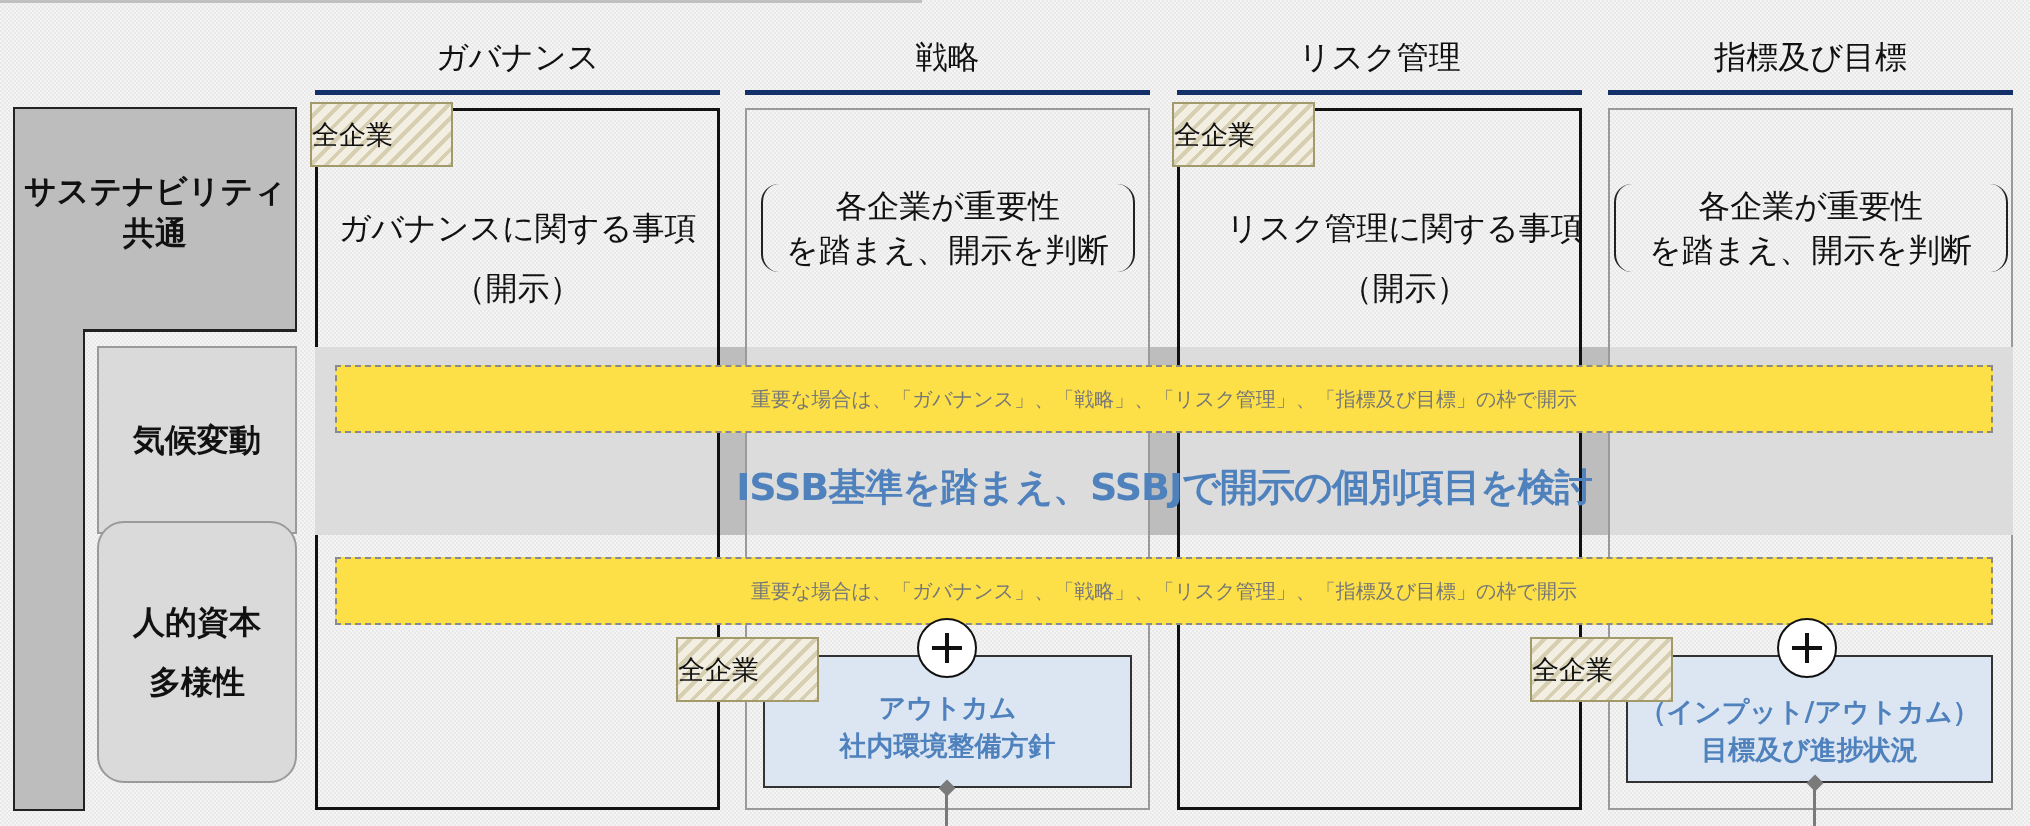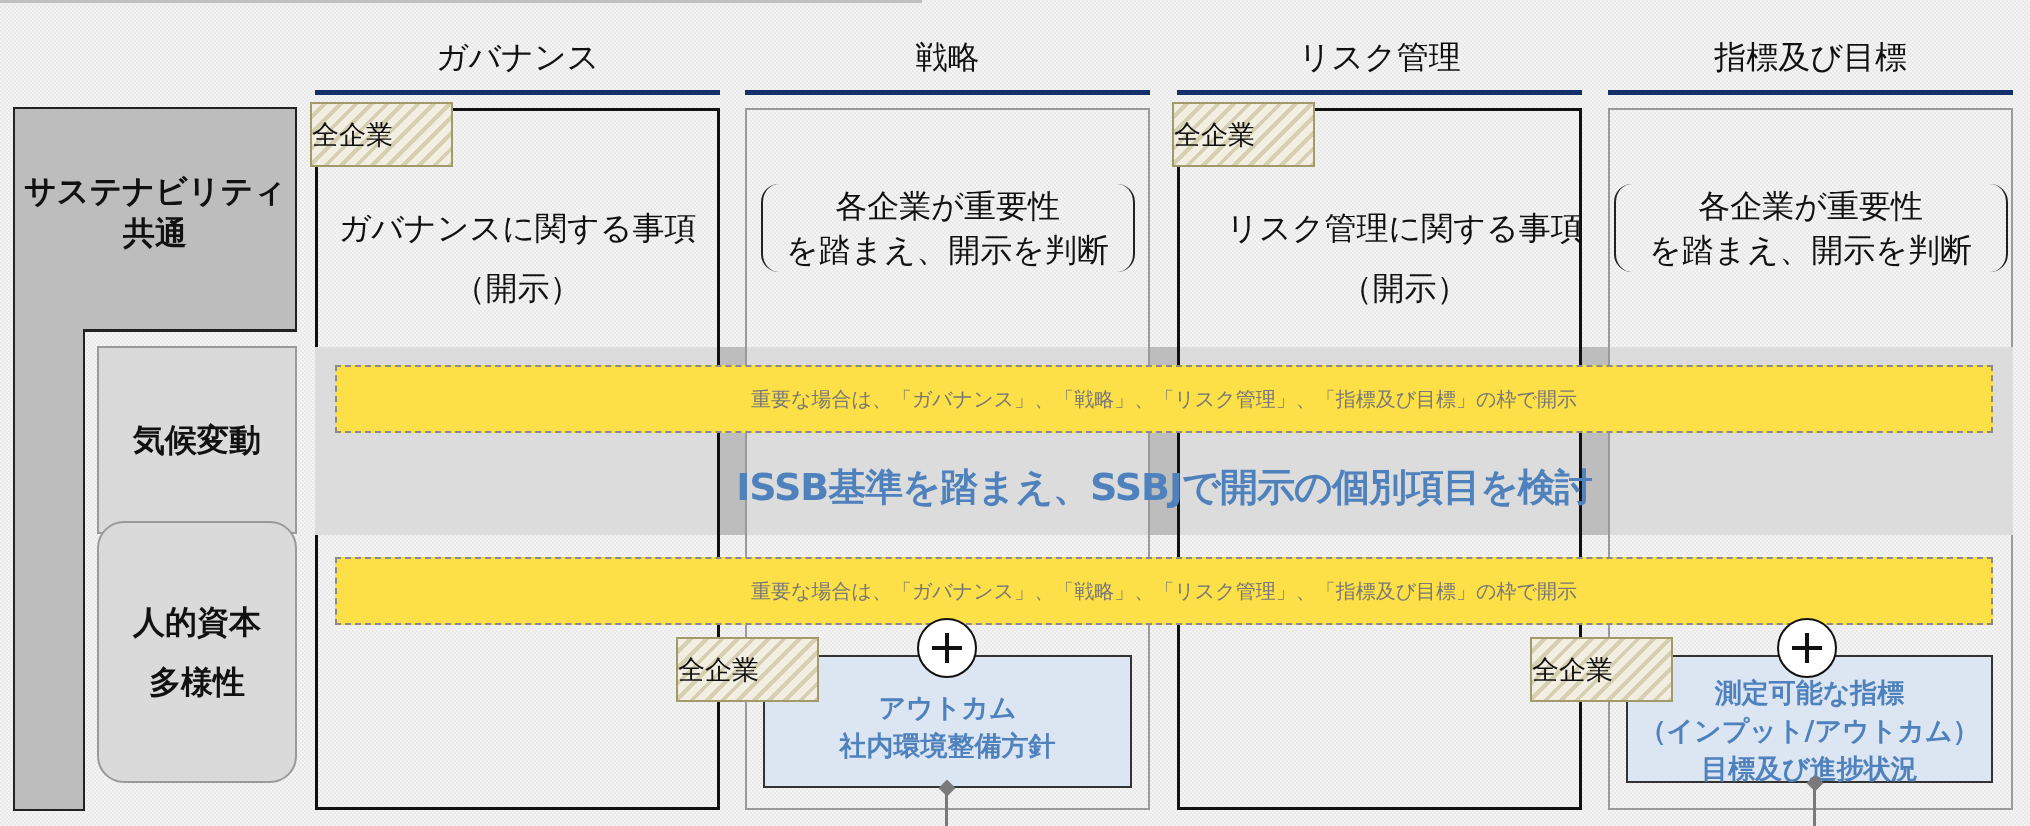--- a/index.html
+++ b/index.html
@@ -137,21 +137,20 @@
 
 <div class="abs dashed" style="top:557px;">
   <span>重要な場合は、「ガバナンス」、「戦略」、「リスク管理」、「指標及び目標」の枠で開示</span>
 </div>
 
 <div class="abs blue-box" style="left:763px;top:655px;width:369px;height:133px;padding-top:10px;">
   <div>アウトカム</div>
   <div>社内環境整備方針</div>
 </div>
 <div class="abs blue-box" style="left:1626px;top:655px;width:367px;height:128px;padding-top:24px;">
-  <div>測定可能な指標</div>
   <div>（インプット/アウトカム）</div>
   <div>目標及び進捗状況</div>
 </div>
 
 <div class="abs badge" style="left:676px;top:637px;">全企業</div>
 <div class="abs badge" style="left:1530px;top:637px;">全企業</div>
 
 <div class="abs plus" style="left:917px;top:618px;"></div>
 <div class="abs plus" style="left:1777px;top:618px;"></div>
 

